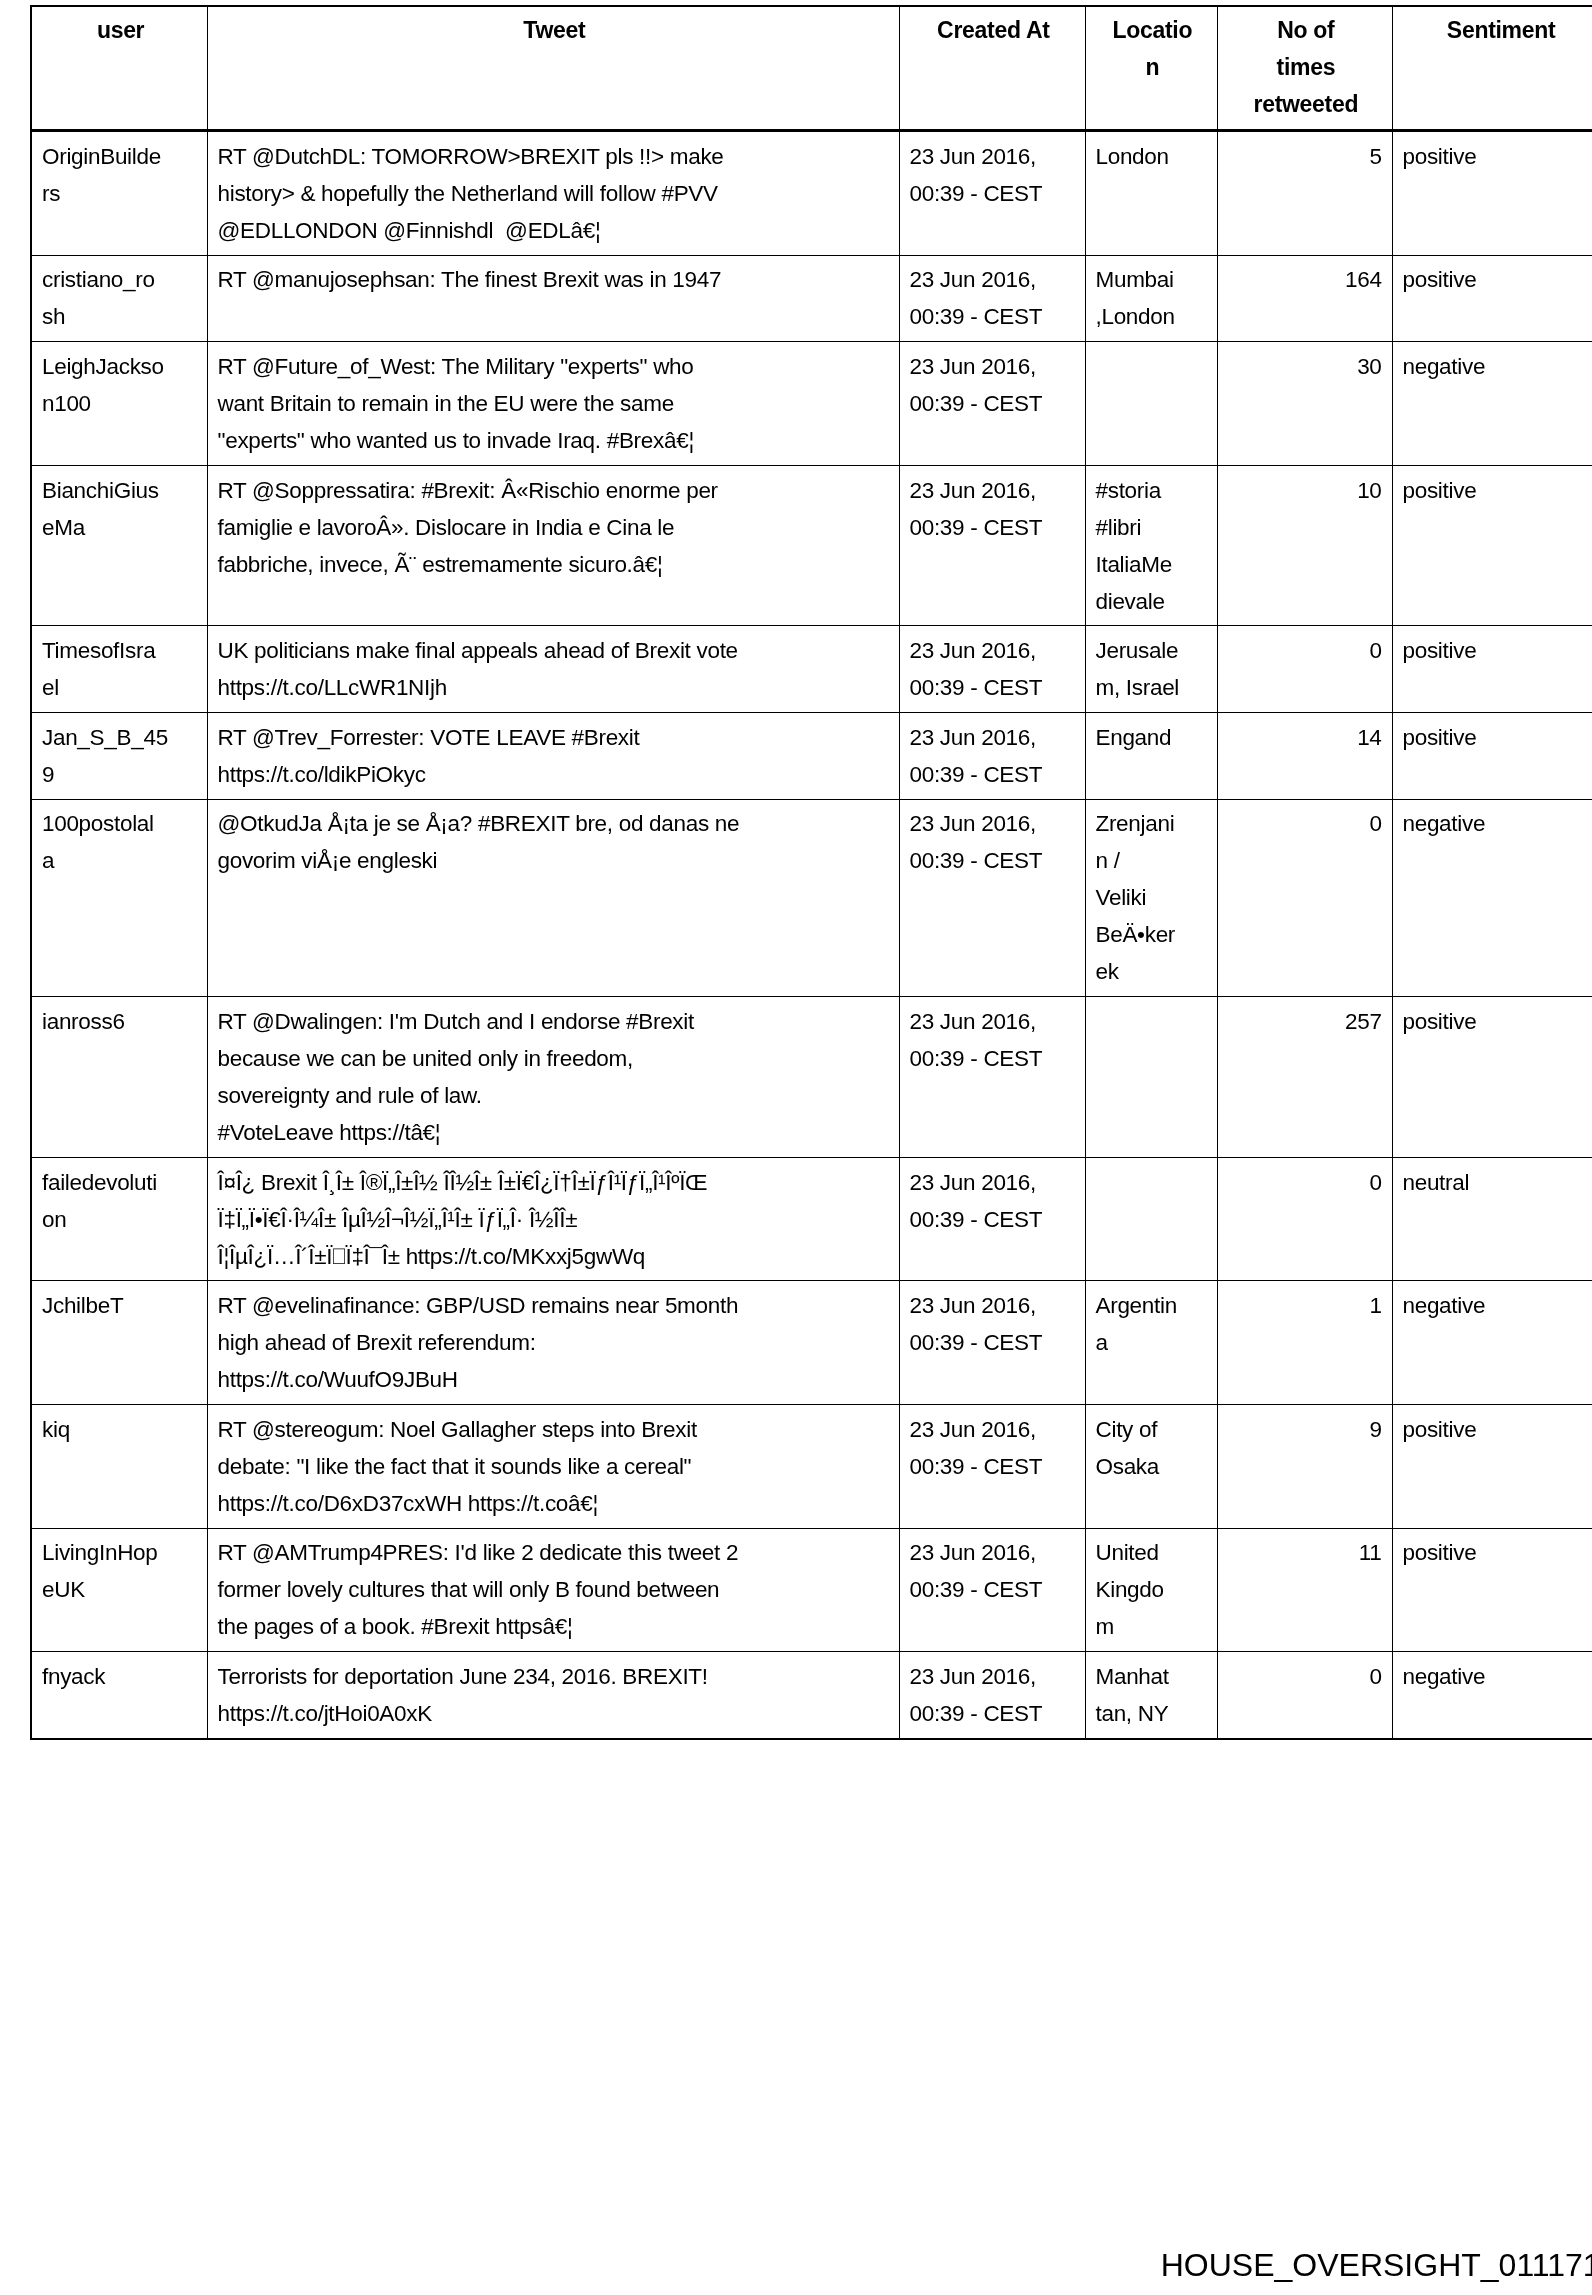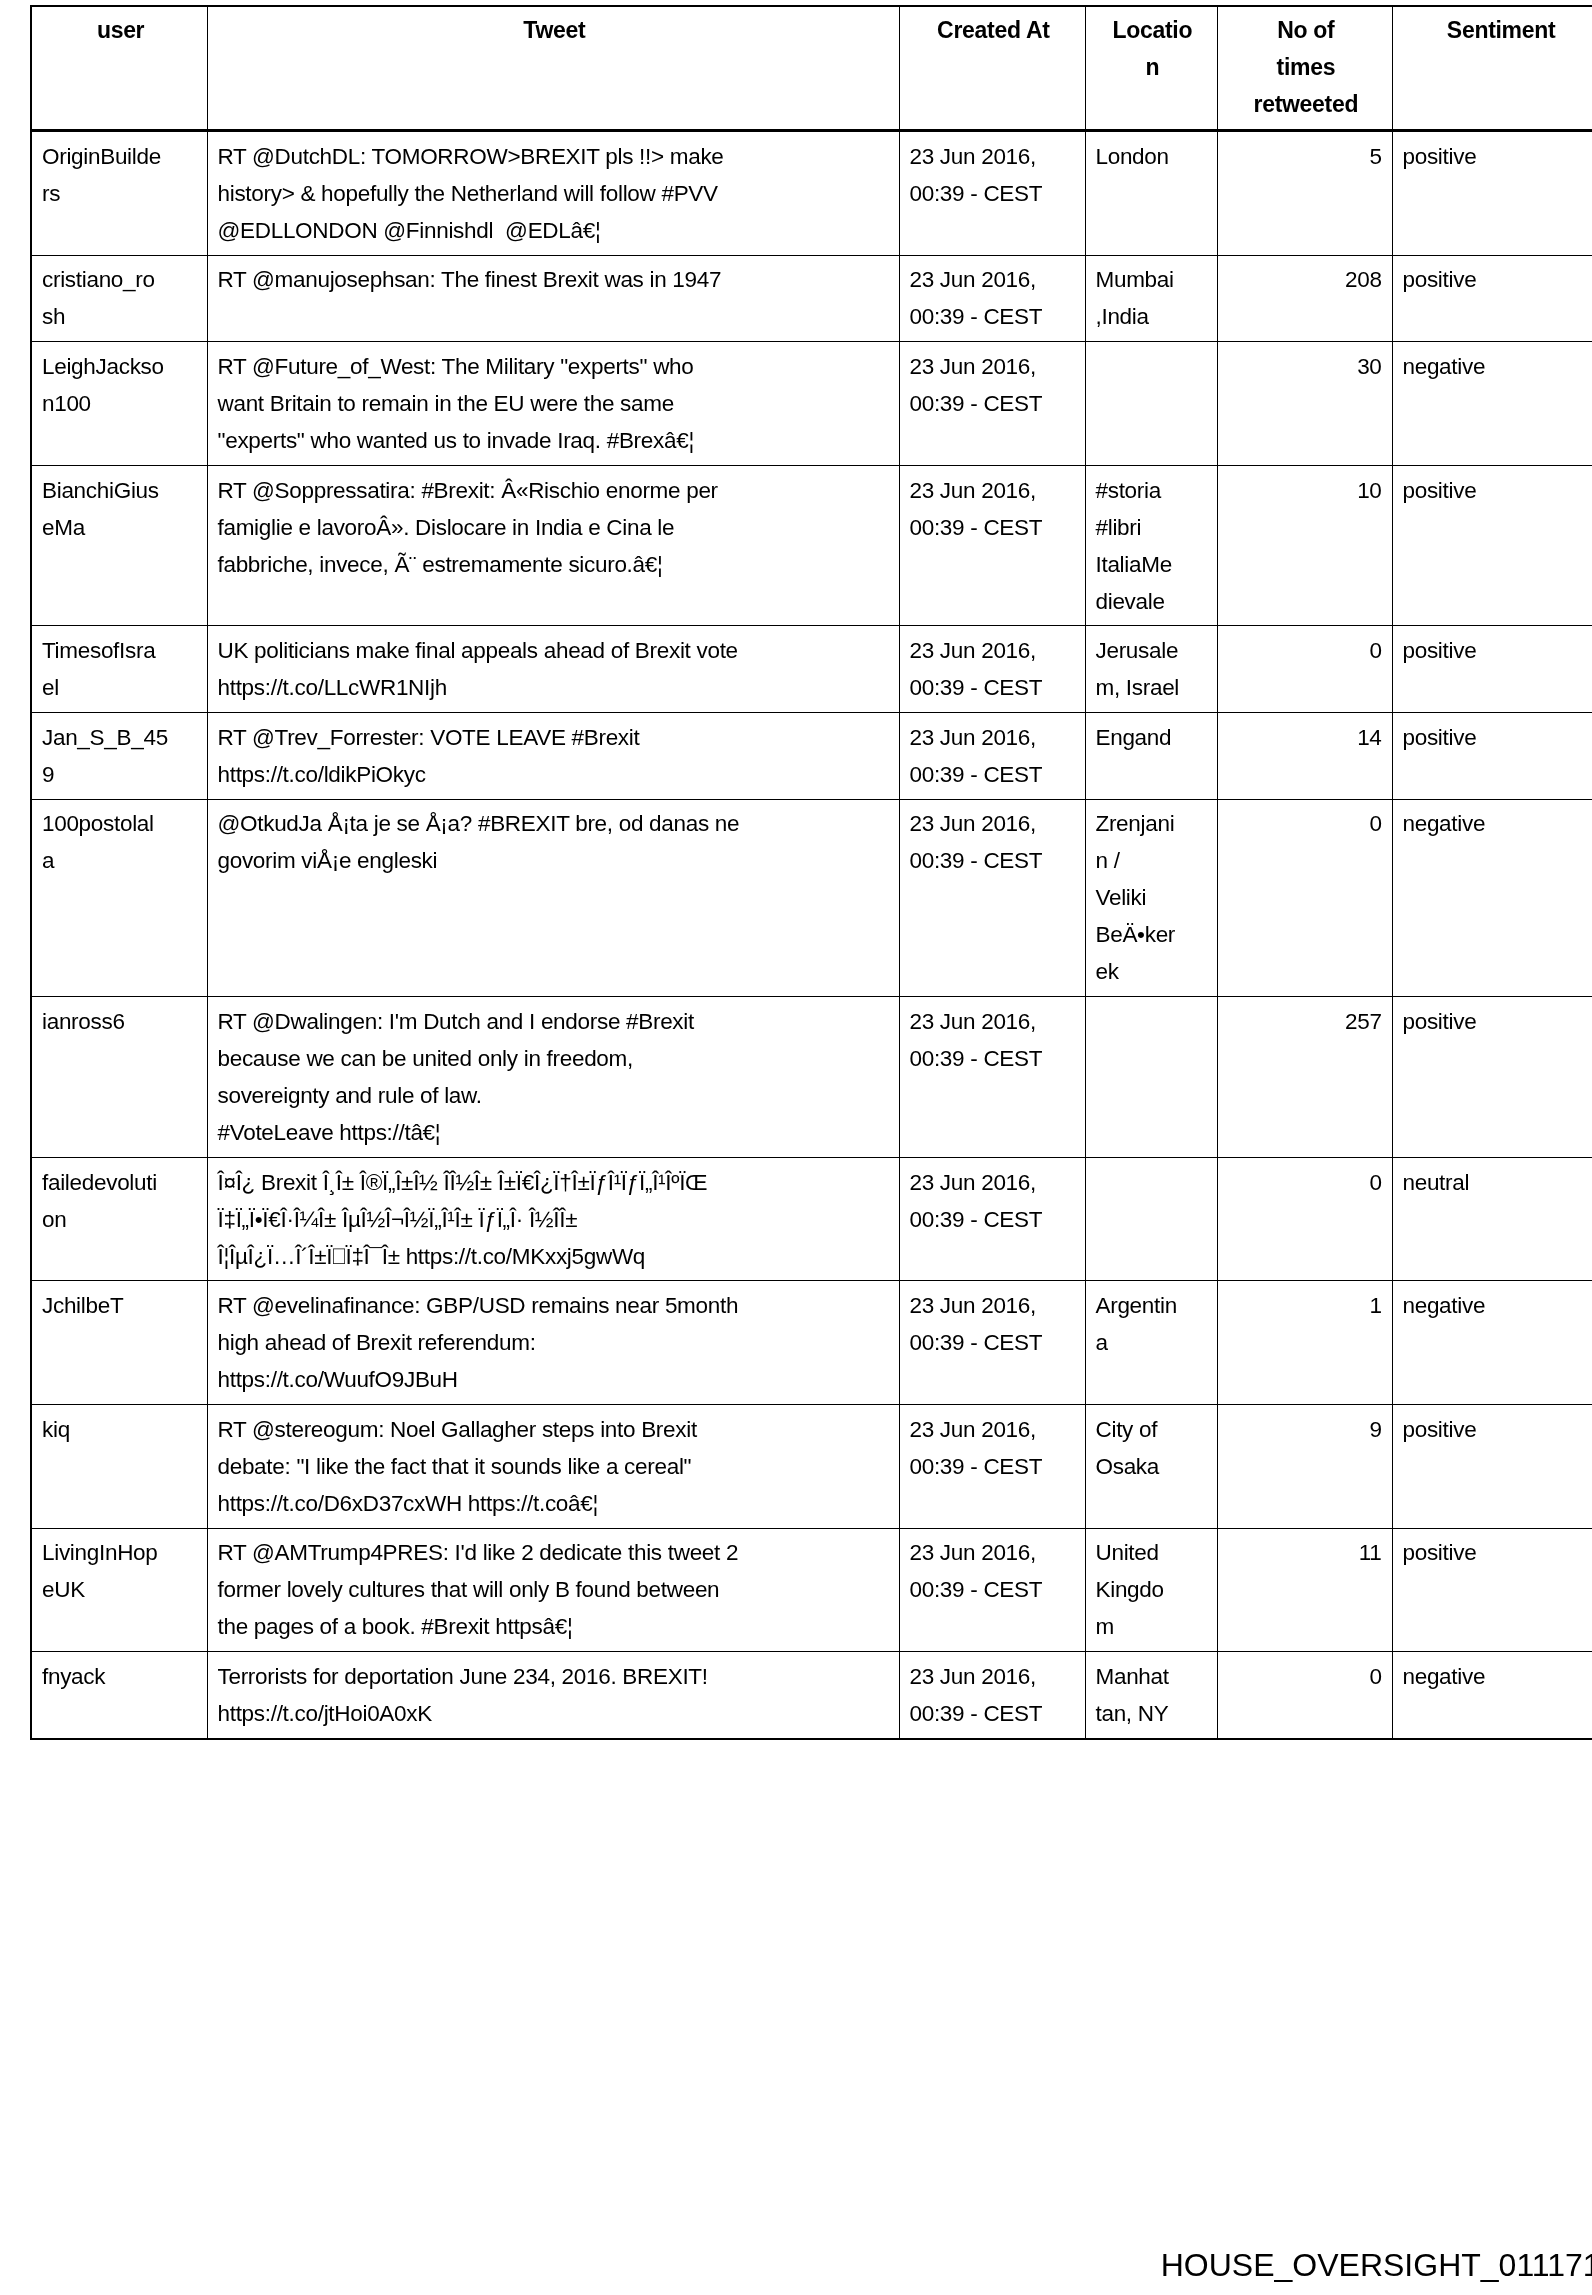--- a/index.html
+++ b/index.html
@@ -109,22 +109,22 @@
     <td class="cell-retweets">5</td>
     <td class="cell-sentiment">positive</td>
   </tr>
         <tr>
     <td class="cell-user">cristiano_ro
 sh</td>
     <td class="cell-tweet">RT @manujosephsan: The finest Brexit was in 1947</td>
     <td class="cell-created">23 Jun 2016,
 00:39 - CEST</td>
     <td class="cell-location">Mumbai
-,India</td>
-    <td class="cell-retweets">208</td>
+,London</td>
+    <td class="cell-retweets">164</td>
     <td class="cell-sentiment">positive</td>
   </tr>
         <tr>
     <td class="cell-user">LeighJackso
 n100</td>
     <td class="cell-tweet">RT @Future_of_West: The Military "experts" who
 want Britain to remain in the EU were the same
 "experts" who wanted us to invade Iraq. #Brexâ€¦</td>
     <td class="cell-created">23 Jun 2016,
 00:39 - CEST</td>

